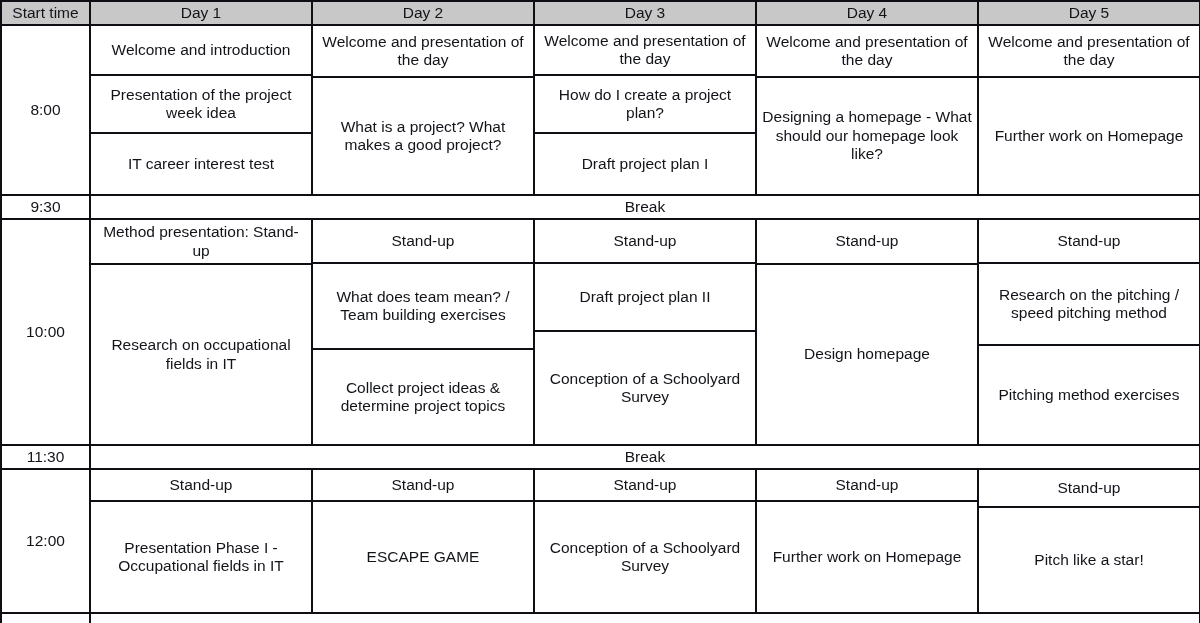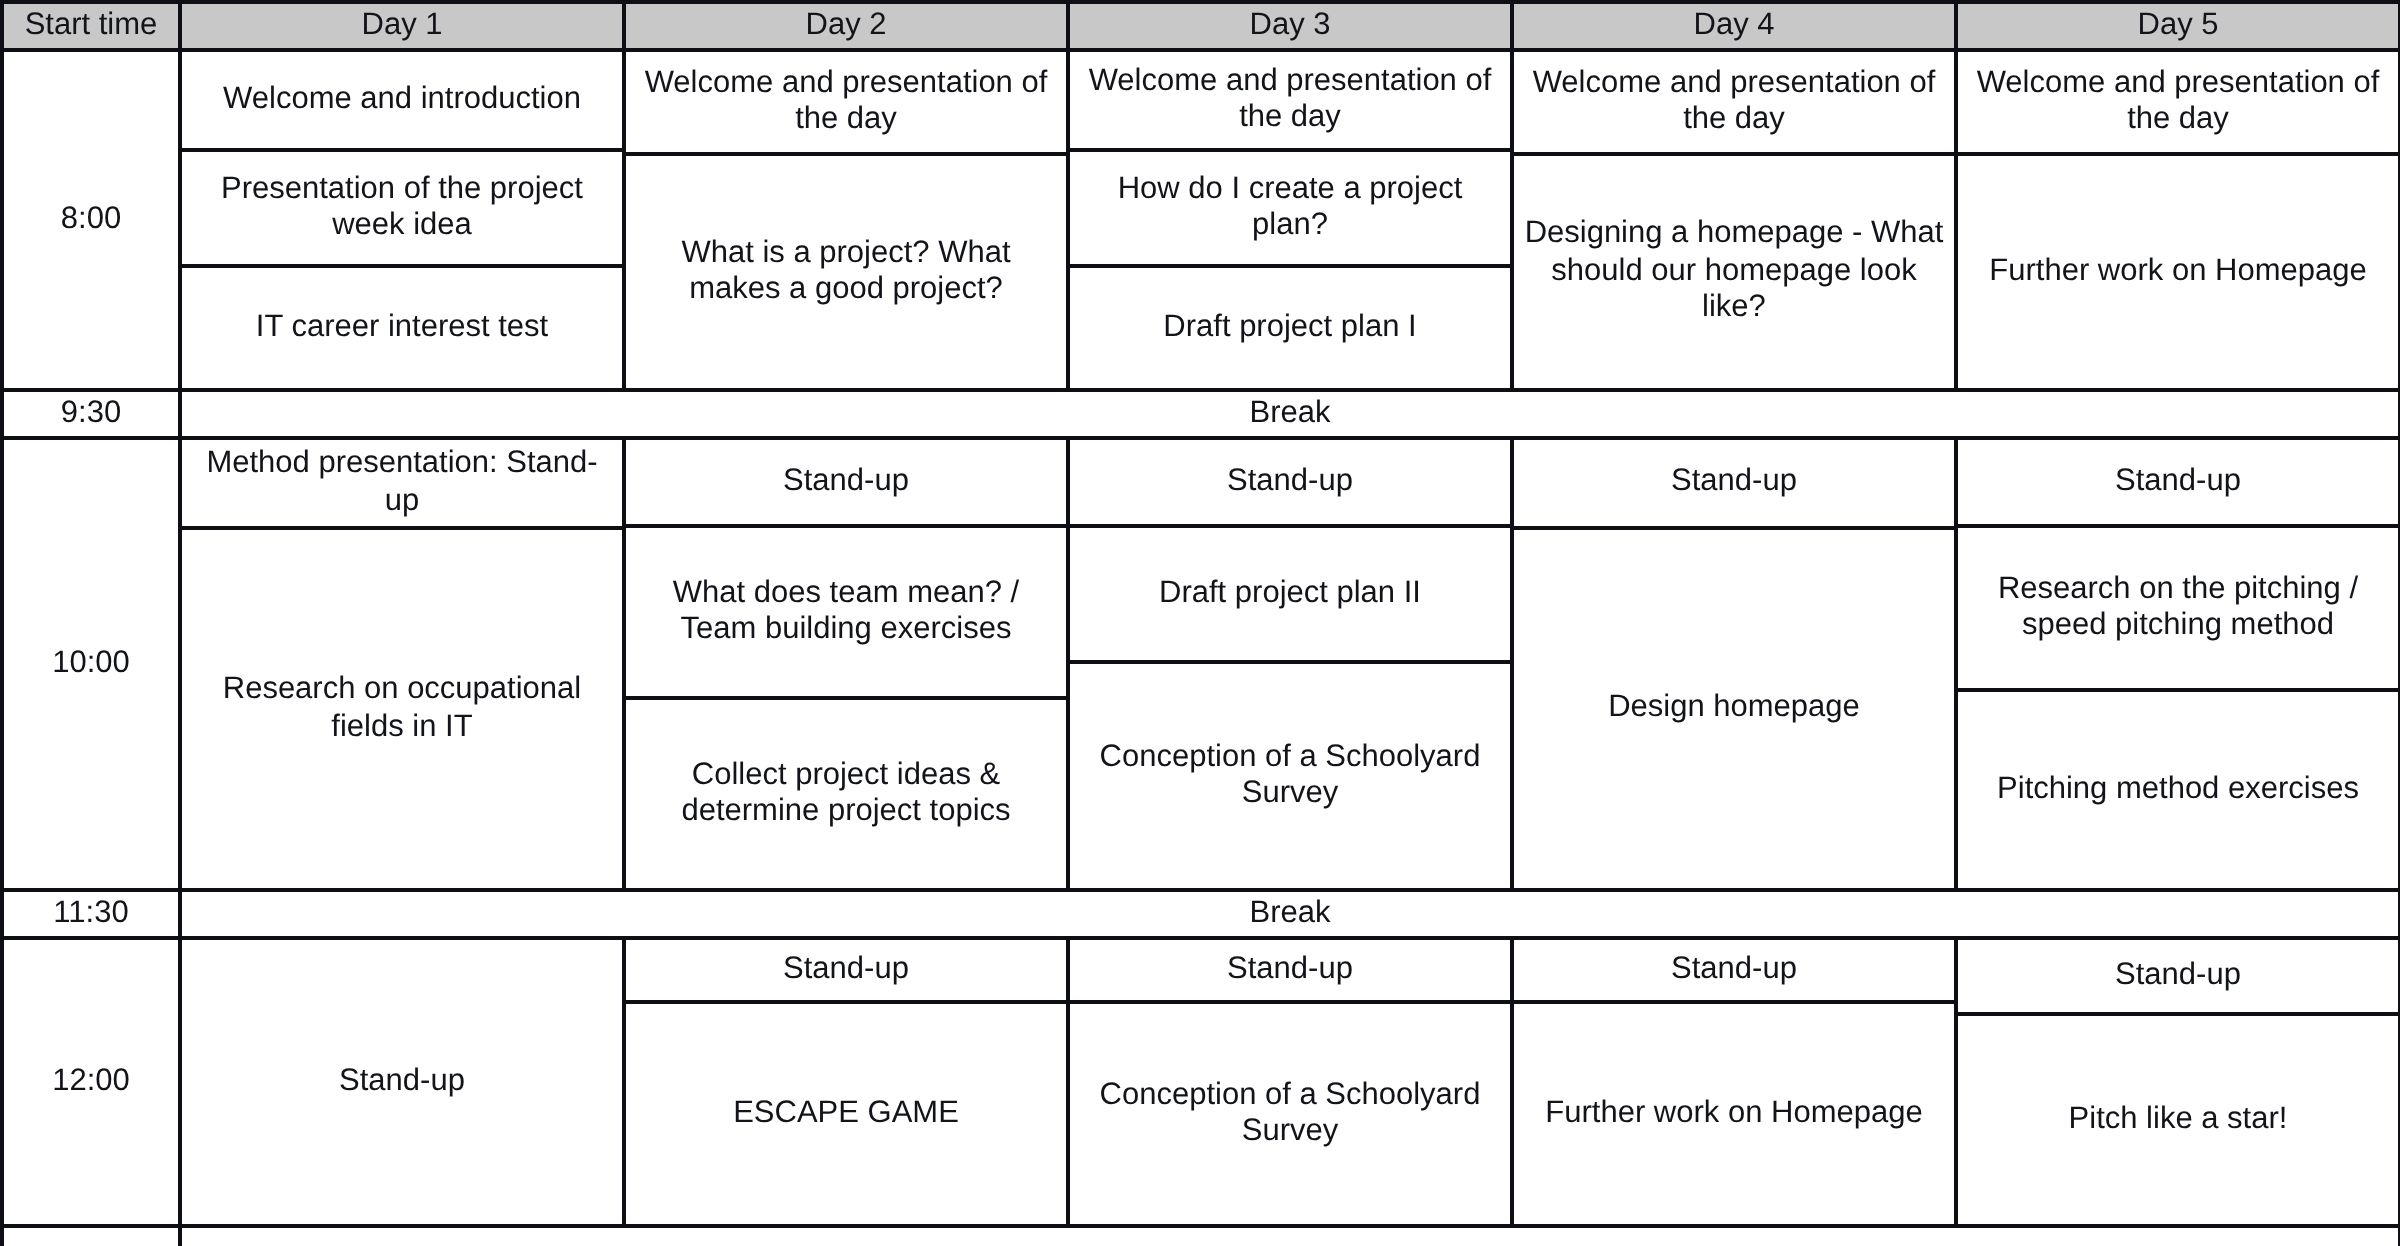--- a/index.html
+++ b/index.html
@@ -294,20 +294,23 @@
 
     <tr style="height:132px;">
       <td class="time-cell">12:00</td>
 
       <td class="band-cell">
         <table class="inner">
           <tbody>
                 <tr>
                   <td style="height:26px;">Stand-up</td>
                 </tr>
+          <tr>
+                  <td class="nowrap-tight" style="height:106px;">Presentation Phase I - Occupational fields in IT</td>
+                </tr>
         </tbody>
             </table>
       </td>
 
       <td class="band-cell">
         <table class="inner">
           <tbody>
                 <tr>
                   <td style="height:26px;">Stand-up</td>
                 </tr>

